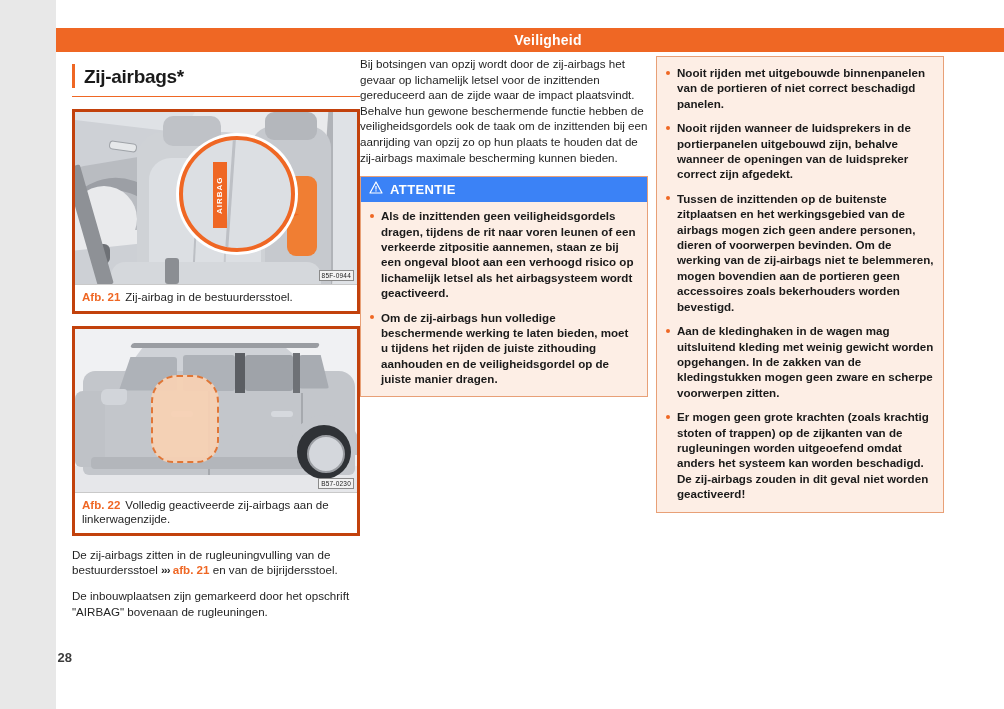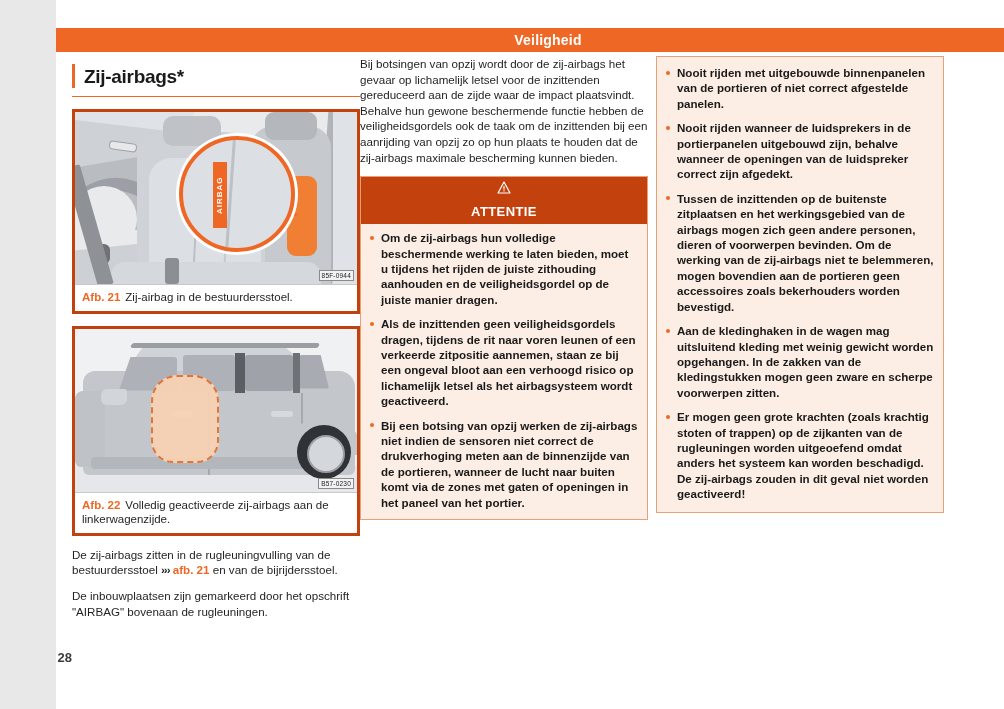--- a/index.html
+++ b/index.html
@@ -62,22 +62,22 @@
   .chev{color:#1f1f1f;font-weight:700;letter-spacing:-1px;}
 
   
   .mid-p{font-size:11.6px;line-height:15.6px;color:#1f1f1f;margin:0 0 11px 0;}
 
   
   .note{
     border:1px solid #e8a077;background:#fdeee5;margin-top:4px;
   }
   .note-hd{
-    background:#c2410c;color:#fff;font-size:13px;font-weight:700;
-    padding:4px 8px 5px 8px;letter-spacing:.4px;display:flex;align-items:center;gap:7px;flex-direction:column;
+    background:#3b82f6;color:#fff;font-size:13px;font-weight:700;
+    padding:4px 8px 5px 8px;letter-spacing:.4px;display:flex;align-items:center;gap:7px;
   }
   .note-body{padding:6px 9px 9px 9px;}
   .bullet{
     font-size:11.6px;line-height:15.4px;color:#1a1a1a;font-weight:600;
     margin:0 0 9px 0;padding-left:11px;position:relative;
   }
   .bullet:last-child{margin-bottom:0;}
   .bullet:before{
     content:"";position:absolute;left:0;top:5.5px;width:4px;height:4px;
     border-radius:50%;background:#ef6724;
@@ -269,31 +269,30 @@
           <span class="tri">
             <svg width="14" height="13" viewBox="0 0 14 13">
                 <path d="M7 1 L13 12 L1 12 Z" fill="none" stroke="#ffffff" stroke-width="1.2" stroke-linejoin="round"></path>
                 <rect x="6.4" y="5" width="1.2" height="3.6" fill="#ffffff"></rect>
                 <rect x="6.4" y="9.3" width="1.2" height="1.2" fill="#ffffff"></rect>
               </svg>
           </span>
           <span>ATTENTIE</span>
         </div>
         <div class="note-body">
+          <p class="bullet">Als de inzittenden geen veiligheidsgordels dragen, tijdens de rit naar voren leunen of een verkeerde zitpositie aannemen, staan ze bij een ongeval bloot aan een verhoogd risico op lichamelijk letsel als het airbagsysteem wordt geactiveerd.</p>
           <p class="bullet">Om de zij-airbags hun volledige beschermende werking te laten bieden, moet u tijdens het rijden de juiste zithouding aanhouden en de veiligheidsgordel op de juiste manier dragen.</p>
-          <p class="bullet">Als de inzittenden geen veiligheidsgordels dragen, tijdens de rit naar voren leunen of een verkeerde zitpositie aannemen, staan ze bij een ongeval bloot aan een verhoogd risico op lichamelijk letsel als het airbagsysteem wordt geactiveerd.</p>
-          <p class="bullet">Bij een botsing van opzij werken de zij-airbags niet indien de sensoren niet correct de drukverhoging meten aan de binnenzijde van de portieren, wanneer de lucht naar buiten komt via de zones met gaten of openingen in het paneel van het portier.</p>
         </div>
       </div>
     </div>
 
     <div class="col col-right">
       <div class="note-cont">
         <div class="note-body">
-          <p class="bullet">Nooit rijden met uitgebouwde binnenpanelen van de portieren of niet correct afgestelde panelen.</p>
+          <p class="bullet">Nooit rijden met uitgebouwde binnenpanelen van de portieren of niet correct beschadigd panelen.</p>
           <p class="bullet">Nooit rijden wanneer de luidsprekers in de portierpanelen uitgebouwd zijn, behalve wanneer de openingen van de luidspreker correct zijn afgedekt.</p>
           <p class="bullet">Tussen de inzittenden op de buitenste zitplaatsen en het werkingsgebied van de airbags mogen zich geen andere personen, dieren of voorwerpen bevinden. Om de werking van de zij-airbags niet te belemmeren, mogen bovendien aan de portieren geen accessoires zoals bekerhouders worden bevestigd.</p>
           <p class="bullet">Aan de kledinghaken in de wagen mag uitsluitend kleding met weinig gewicht worden opgehangen. In de zakken van de kledingstukken mogen geen zware en scherpe voorwerpen zitten.</p>
           <p class="bullet">Er mogen geen grote krachten (zoals krachtig stoten of trappen) op de zijkanten van de rugleuningen worden uitgeoefend omdat anders het systeem kan worden beschadigd. De zij-airbags zouden in dit geval niet worden geactiveerd!</p>
         </div>
       </div>
     </div>
 
   </div>
 </div>

